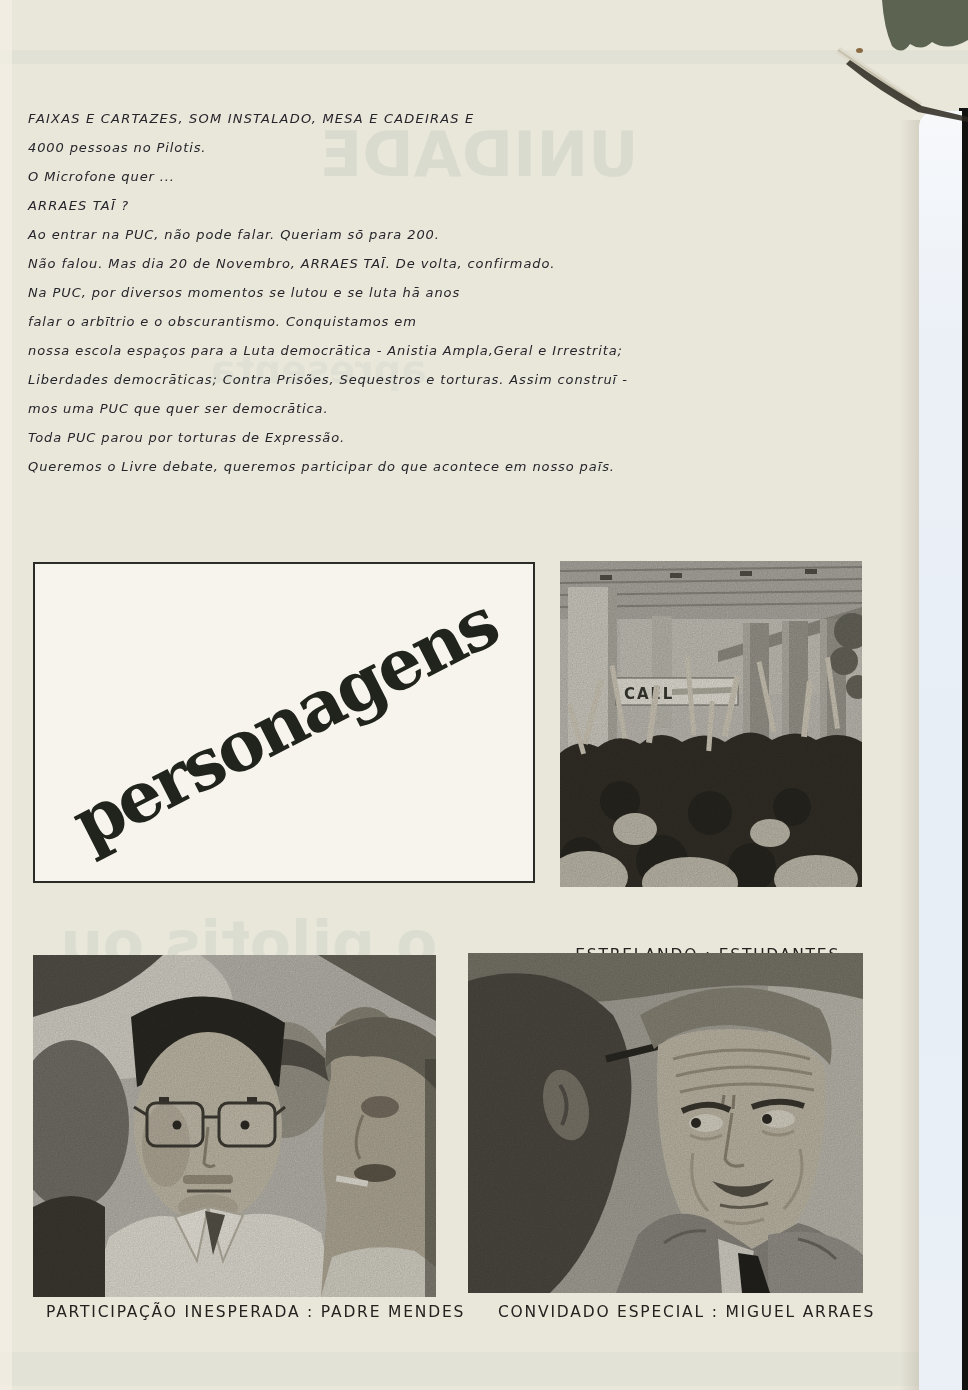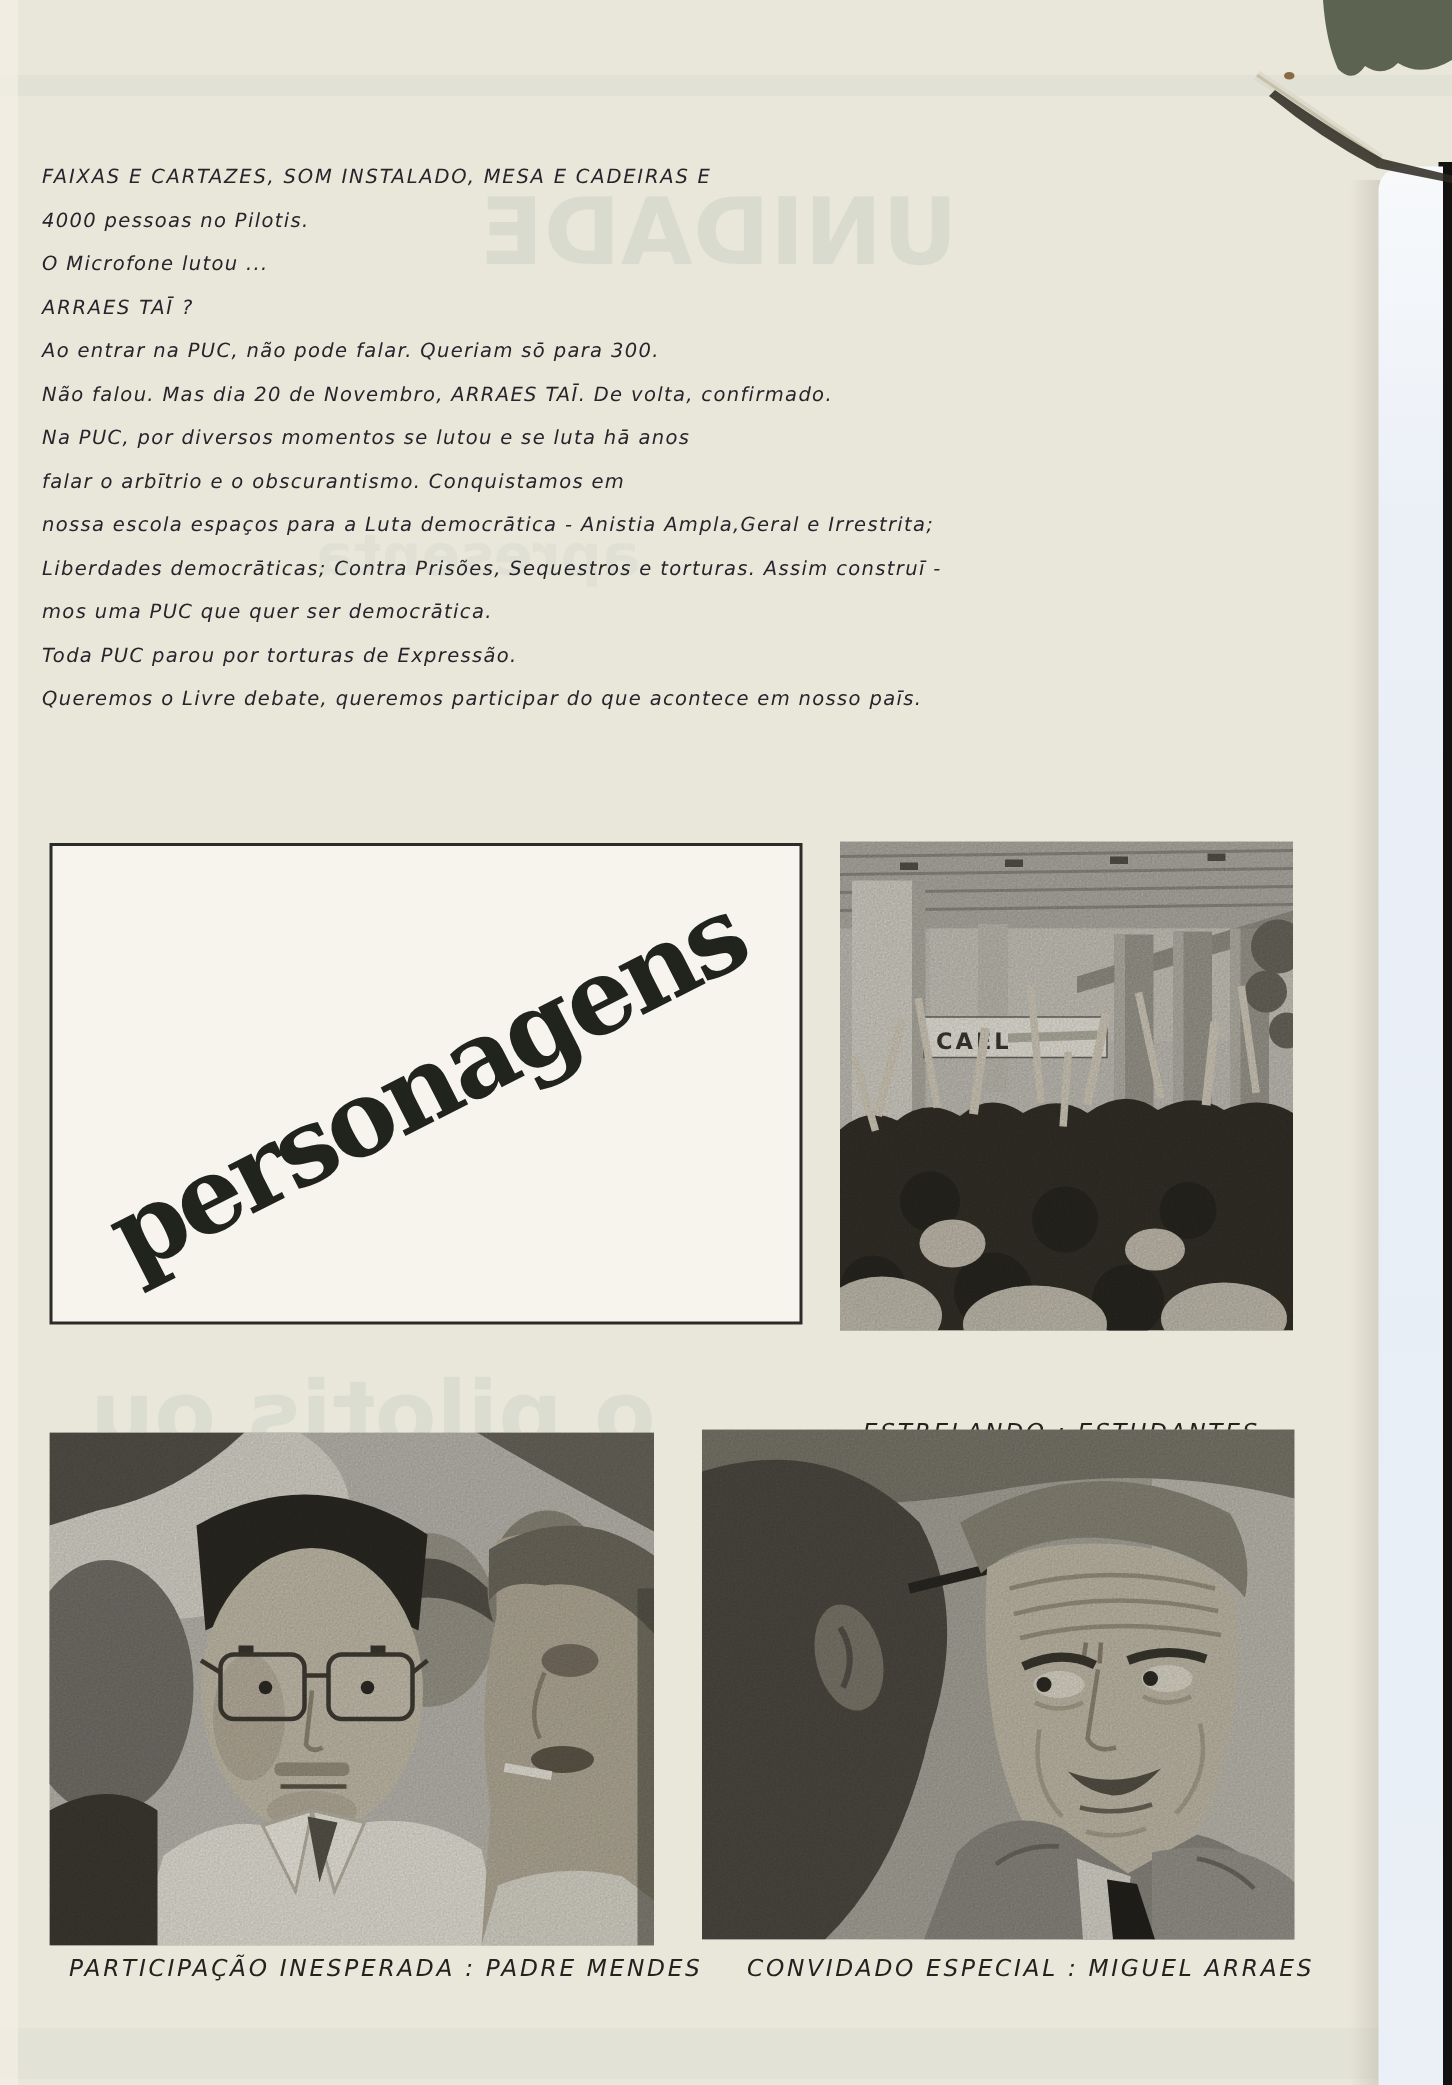--- a/index.html
+++ b/index.html
@@ -43,21 +43,21 @@
   }
 
   
   .photo{position:absolute;z-index:3;display:block;}
   .photo-crowd{left:560px;top:561px;}
   .photo-padre{left:33px;top:955px;}
   .photo-arraes{left:468px;top:953px;}
 
   
   .caption{
-    position:absolute;z-index:3;font-style:italic;font-size:15.5px;
+    position:absolute;z-index:3;font-size:15.5px;
     letter-spacing:1.8px;color:#23221f;white-space:pre;
   }
   .caption-crowd{left:560px;top:888px;width:302px;text-align:center;line-height:27px;}
   .caption-padre{left:46px;top:1303px;}
   .caption-arraes{left:498px;top:1303px;}
 
   
   .scan-black-strip{position:absolute;left:959px;top:108px;width:9px;height:1282px;background:#121210;z-index:4;}
   .scan-blue{
     position:absolute;left:919px;top:111px;width:43px;height:1279px;z-index:5;
@@ -80,23 +80,23 @@
   <div class="band-bottom"></div>
   <div class="edge-left"></div>
 
   <div class="ghost ghost-top">UNIDADE</div>
   <div class="ghost ghost-mid">apresenta</div>
   <div class="ghost ghost-lower">o pilotis ou</div>
 
   <div class="body-text">
     <div class="tline caps">FAIXAS E CARTAZES, SOM INSTALADO, MESA E CADEIRAS E</div>
     <div class="tline">4000 pessoas no Pilotis.</div>
-    <div class="tline">O Microfone lutou ...</div>
+    <div class="tline">O Microfone quer ...</div>
     <div class="tline caps">ARRAES TAĪ ?</div>
-    <div class="tline">Ao entrar na PUC, não pode falar. Queriam sō para 300.</div>
+    <div class="tline">Ao entrar na PUC, não pode falar. Queriam sō para 200.</div>
     <div class="tline">Não falou. Mas dia 20 de Novembro, ARRAES TAĪ. De volta, confirmado.</div>
     <div class="tline">Na PUC, por diversos momentos se lutou e se luta hā anos</div>
     <div class="tline">falar o arbītrio e o obscurantismo. Conquistamos em</div>
     <div class="tline">nossa escola espaços para a Luta democrātica - Anistia Ampla,Geral e Irrestrita;</div>
     <div class="tline">Liberdades democrāticas; Contra Prisões, Sequestros e torturas. Assim construī -</div>
     <div class="tline">mos uma PUC que quer ser democrātica.</div>
     <div class="tline">Toda PUC parou por torturas de Expressão.</div>
     <div class="tline">Queremos o Livre debate, queremos participar do que acontece em nosso paīs.</div>
   </div>
 

